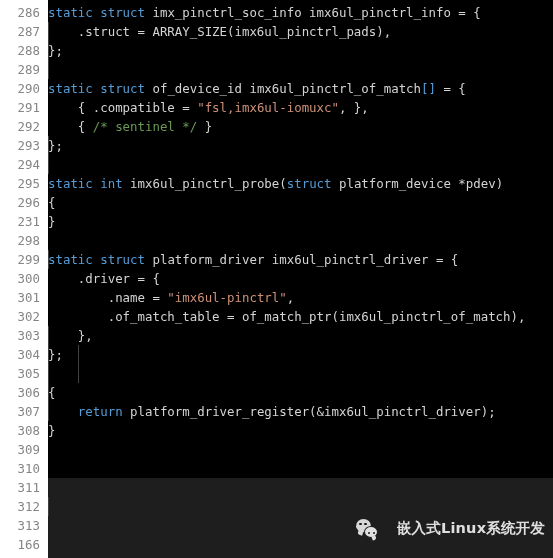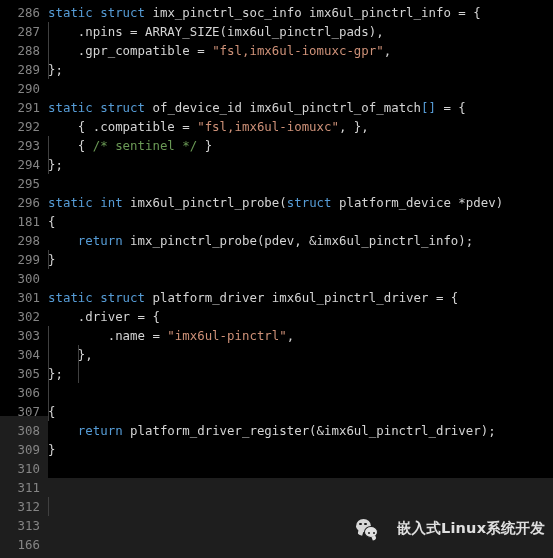--- a/index.html
+++ b/index.html
@@ -17,22 +17,22 @@
     font-family: "DejaVu Sans Mono", "Liberation Mono", monospace;
     font-size: 12.4px;
     line-height: 19px;
     -webkit-font-smoothing: antialiased;
   }
   #gutter {
     position: absolute;
     left: 0;
     top: 0;
     width: 48px;
-    height: 416px;
-    background: #000000;
+    height: 558px;
+    background: #ffffff;
   }
   #code-surface {
     position: absolute;
     left: 48px;
     top: 0;
     right: 0;
     height: 478px;
     background: #000000;
   }
   .code-lines {
@@ -180,21 +180,21 @@
         <div class="gutter-row">
           <span class="ln">294</span>
         </div>
         <div class="gutter-row">
           <span class="ln">295</span>
         </div>
         <div class="gutter-row">
           <span class="ln">296</span>
         </div>
         <div class="gutter-row">
-          <span class="ln">181</span>
+          <span class="ln">231</span>
         </div>
         <div class="gutter-row">
           <span class="ln">298</span>
         </div>
         <div class="gutter-row">
           <span class="ln">299</span>
         </div>
         <div class="gutter-row">
           <span class="ln">300</span>
         </div>
@@ -239,37 +239,36 @@
         </div>
         <div class="gutter-row">
           <span class="ln">166</span>
         </div>
       </div>
   </div>
 
   <div id="code-surface">
     <div class="code-lines" id="code-lines">
         <div class="line-row"><span class="t-key">static</span><span class="t-plain"> </span><span class="t-key">struct</span><span class="t-plain"> imx_pinctrl_soc_info imx6ul_pinctrl_info = </span><span class="t-br1">{</span></div>
-        <div class="line-row"><span class="t-plain">    .npins = ARRAY_SIZE(imx6ul_pinctrl_pads),</span></div>
-        <div class="line-row"><span class="t-plain">    .gpr_compatible = </span><span class="t-str">"fsl,imx6ul-iomuxc-gpr"</span><span class="t-plain">,</span></div>
+        <div class="line-row"><span class="t-plain">    .struct = ARRAY_SIZE(imx6ul_pinctrl_pads),</span></div>
         <div class="line-row"><span class="t-plain">};</span></div>
         <div class="line-row">&nbsp;</div>
         <div class="line-row"><span class="t-key">static</span><span class="t-plain"> </span><span class="t-key">struct</span><span class="t-plain"> of_device_id imx6ul_pinctrl_of_match</span><span class="t-br2">[]</span><span class="t-plain"> = </span><span class="t-br1">{</span></div>
         <div class="line-row"><span class="t-plain">    { .compatible = </span><span class="t-str">"fsl,imx6ul-iomuxc"</span><span class="t-plain">, },</span></div>
         <div class="line-row"><span class="t-plain">    { </span><span class="t-com">/* sentinel */</span><span class="t-plain"> }</span></div>
         <div class="line-row"><span class="t-plain">};</span></div>
         <div class="line-row">&nbsp;</div>
         <div class="line-row"><span class="t-key">static</span><span class="t-plain"> </span><span class="t-key">int</span><span class="t-plain"> imx6ul_pinctrl_probe(</span><span class="t-key">struct</span><span class="t-plain"> platform_device *pdev)</span></div>
         <div class="line-row"><span class="t-plain">{</span></div>
-        <div class="line-row"><span class="t-plain">    </span><span class="t-key">return</span><span class="t-plain"> imx_pinctrl_probe(pdev, &amp;imx6ul_pinctrl_info);</span></div>
         <div class="line-row"><span class="t-plain">}</span></div>
         <div class="line-row">&nbsp;</div>
         <div class="line-row"><span class="t-key">static</span><span class="t-plain"> </span><span class="t-key">struct</span><span class="t-plain"> platform_driver imx6ul_pinctrl_driver = </span><span class="t-br1">{</span></div>
         <div class="line-row"><span class="t-plain">    .driver = </span><span class="t-br1">{</span></div>
         <div class="line-row"><span class="t-plain">        .name = </span><span class="t-str">"imx6ul-pinctrl"</span><span class="t-plain">,</span></div>
+        <div class="line-row"><span class="t-plain">        .of_match_table = of_match_ptr(imx6ul_pinctrl_of_match),</span></div>
         <div class="line-row"><span class="t-plain">    },</span></div>
         <div class="line-row"><span class="t-plain">};</span></div>
         <div class="line-row">&nbsp;</div>
         <div class="line-row"><span class="t-plain">{</span></div>
         <div class="line-row"><span class="t-plain">    </span><span class="t-key">return</span><span class="t-plain"> platform_driver_register(&amp;imx6ul_pinctrl_driver);</span></div>
         <div class="line-row"><span class="t-plain">}</span></div>
       </div>
   <div class="indent-guide" style="left: 0px; top: 22px; height: 57px;"></div>
       <div class="indent-guide" style="left: 0px; top: 136px; height: 38px;"></div>
       <div class="indent-guide" style="left: 0px; top: 250px; height: 19px;"></div>

